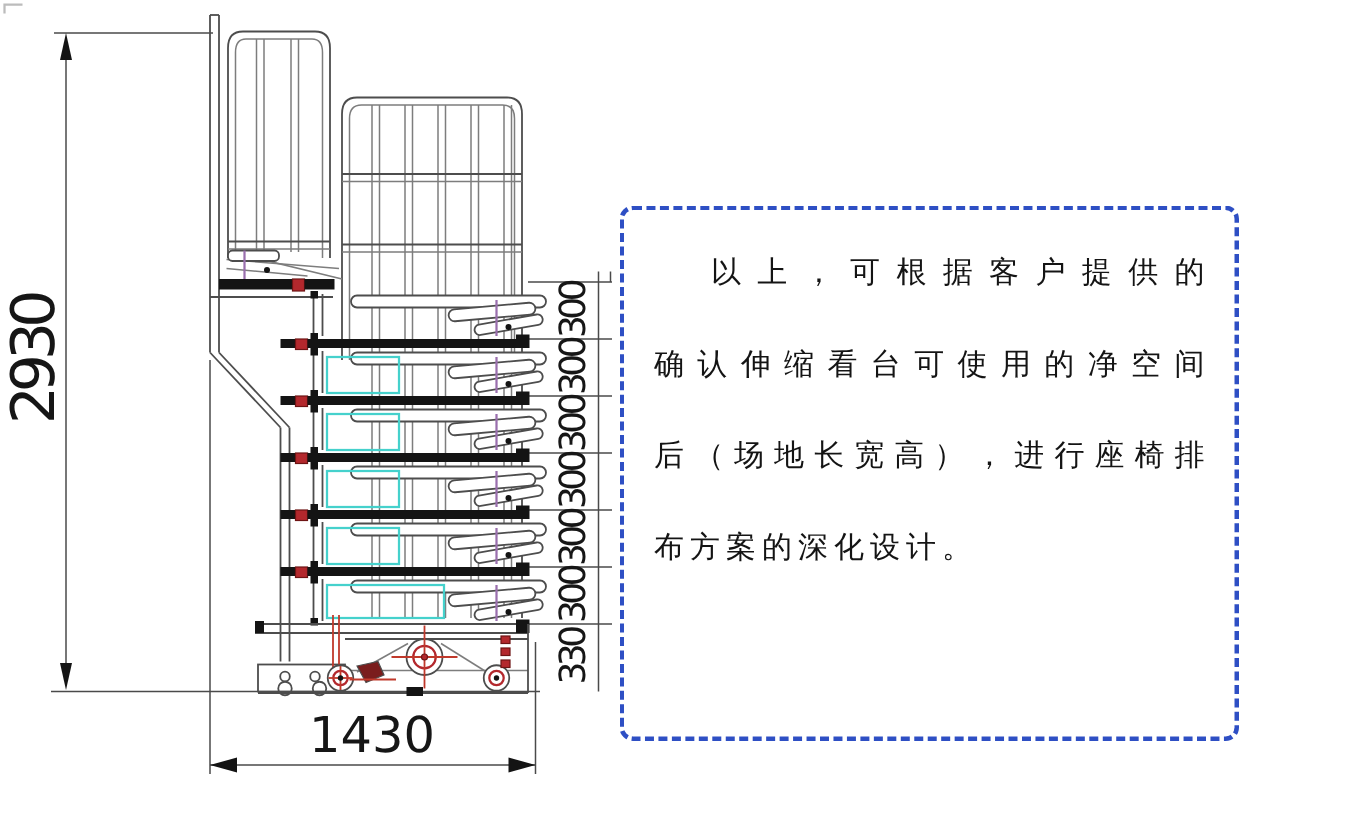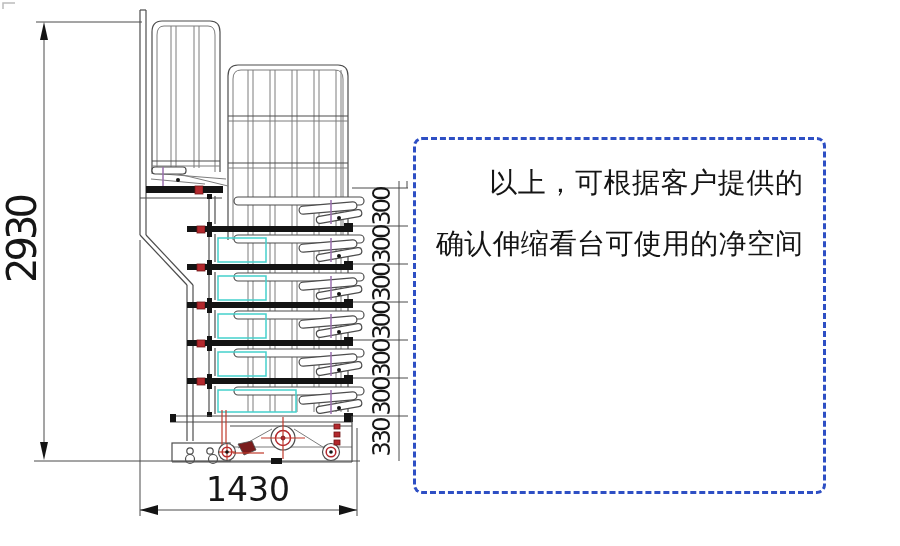--- a/index.html
+++ b/index.html
@@ -13,21 +13,21 @@
   .dimtxt{font-family:"DejaVu Sans","Liberation Sans",sans-serif;fill:#161616;}
   .red{stroke:#c0392b;stroke-width:1.2;fill:none;}
   .cyan{stroke:#45d1cc;stroke-width:1.5;fill:none;}
   .purple{stroke:#9a6fae;stroke-width:1.5;fill:none;}
   .blk{fill:#141414;stroke:none;}
   .redf{fill:#b3282d;stroke:#6e1414;stroke-width:0.8;}
   .note{position:absolute;left:413px;top:137px;width:413px;height:357px;
         box-sizing:border-box;border:3px dashed #2e4fc4;border-radius:9px;
         padding:12px 20px 0 20px;
         font-family:Liberation Serif, serif;
-        font-size:28px;color:#141414;}
+        font-size:20px;color:#141414;}
   .note-line{height:61px;line-height:61px;display:block;
              text-align:justify;text-align-last:justify;white-space:nowrap;}
   .note-line.indent{text-indent:1.9em;}
   .note-line.last{text-align-last:left;letter-spacing:4px;}
 </style>
 </head>
 <body>
 
 <svg width="900" height="546" viewBox="0 0 900 546">
 
@@ -272,13 +272,15 @@
     <rect class="redf" x="334" y="424" width="6" height="5"></rect>
     <rect class="redf" x="334" y="432" width="6" height="5"></rect>
     <rect class="redf" x="334" y="440" width="6" height="5"></rect>
     <rect class="blk" x="271" y="458" width="11" height="6"></rect>
   </g>
 </svg>
 
 <div class="note">
   <div class="note-line indent">以上，可根据客户提供的</div>
   <div class="note-line">确认伸缩看台可使用的净空间</div>
+  <div class="note-line">后（场地长宽高），进行座椅排</div>
+  <div class="note-line last">布方案的深化设计。</div>
 </div>
 
 </body></html>

